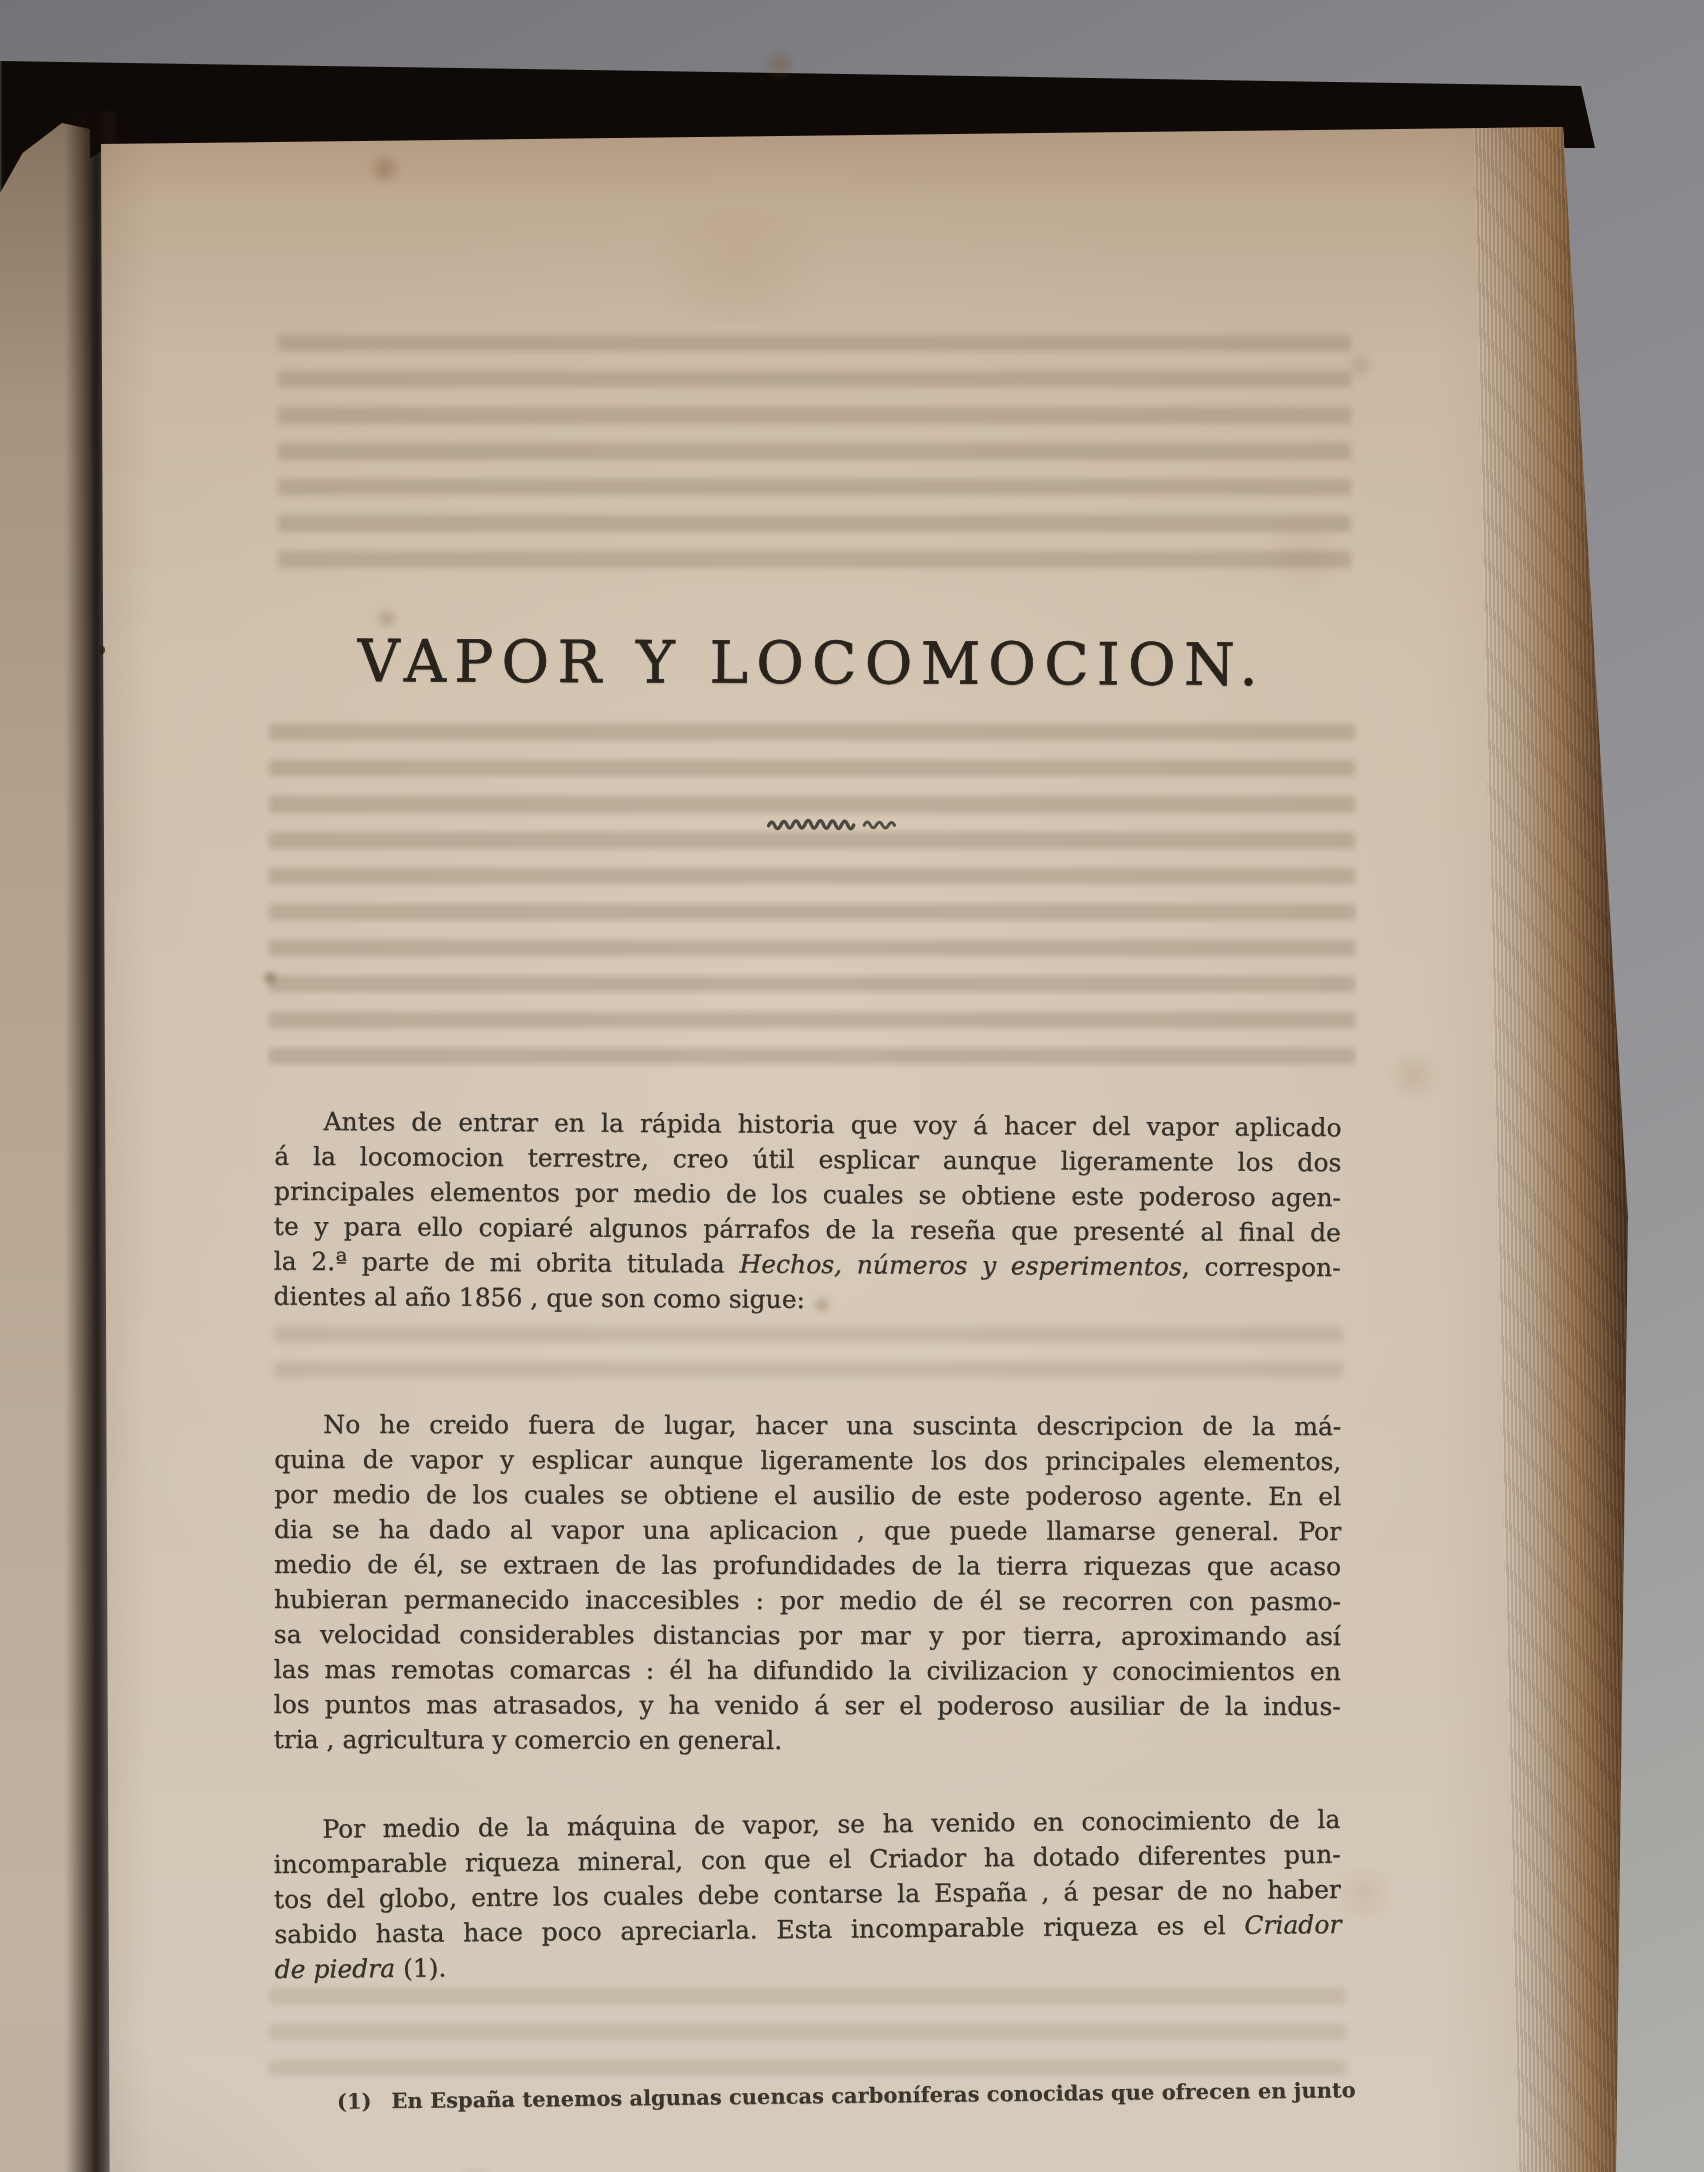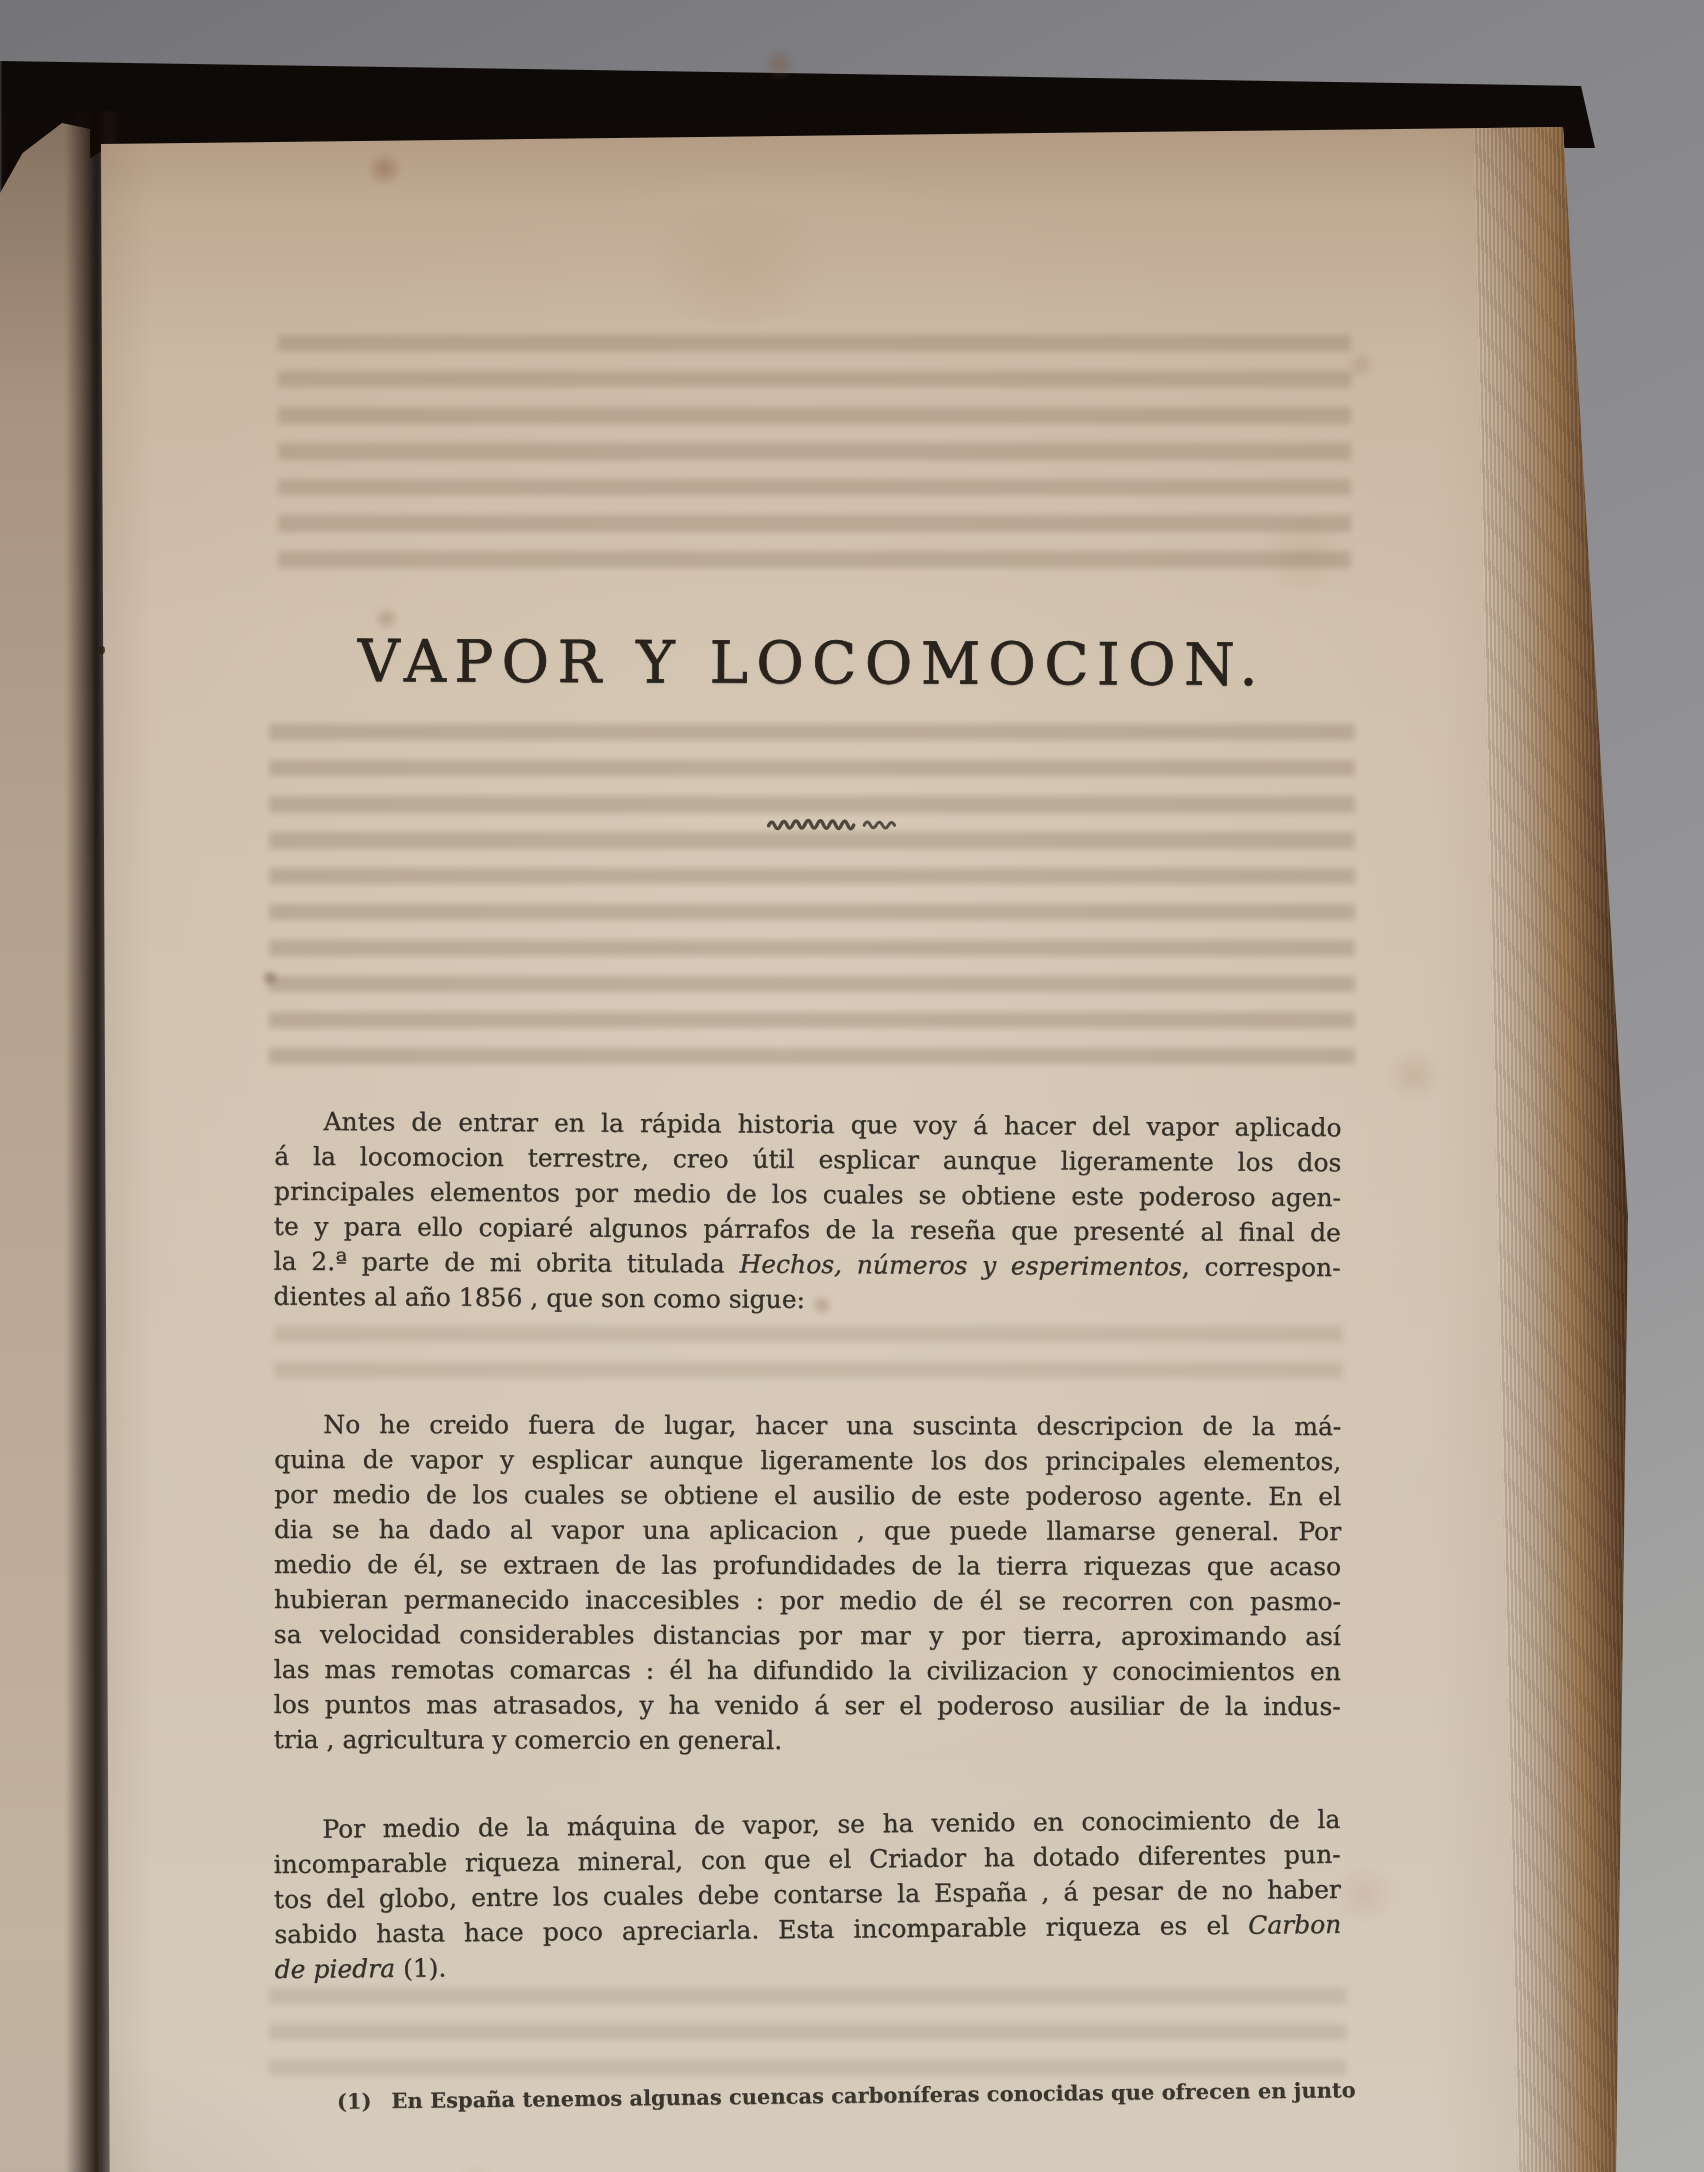--- a/index.html
+++ b/index.html
@@ -132,21 +132,21 @@
       <div class="line">sa velocidad considerables distancias por mar y por tierra, aproximando así</div>
       <div class="line">las mas remotas comarcas : él ha difundido la civilizacion y conocimientos en</div>
       <div class="line">los puntos mas atrasados, y ha venido á ser el poderoso ausiliar de la indus-</div>
       <div class="line last">tria , agricultura y comercio en general.</div>
     </div>
 
     <div class="para para3">
       <div class="line indent">Por medio de la máquina de vapor, se ha venido en conocimiento de la</div>
       <div class="line">incomparable riqueza mineral, con que el Criador ha dotado diferentes pun-</div>
       <div class="line">tos del globo, entre los cuales debe contarse la España , á pesar de no haber</div>
-      <div class="line"><span>sabido hasta hace poco apreciarla. Esta incomparable riqueza es el </span><span class="it">Carbon</span></div>
+      <div class="line"><span>sabido hasta hace poco apreciarla. Esta incomparable riqueza es el </span><span class="it">Criador</span></div>
       <div class="line last"><span class="it">de piedra</span><span> (1).</span></div>
     </div>
 
     <div class="footnote"><span class="fn-marker">(1)</span><span>En España tenemos algunas cuencas carboníferas conocidas que ofrecen en junto</span></div>
 
   </div>
 </div>
 
 
 </body></html>

